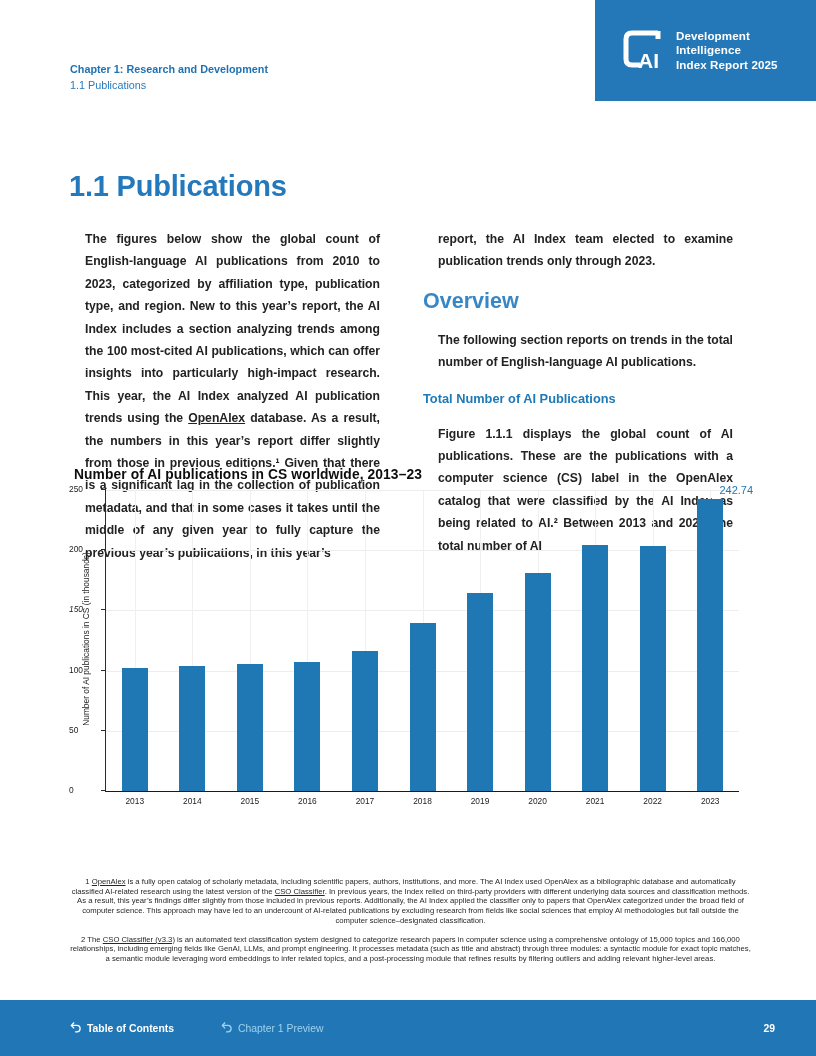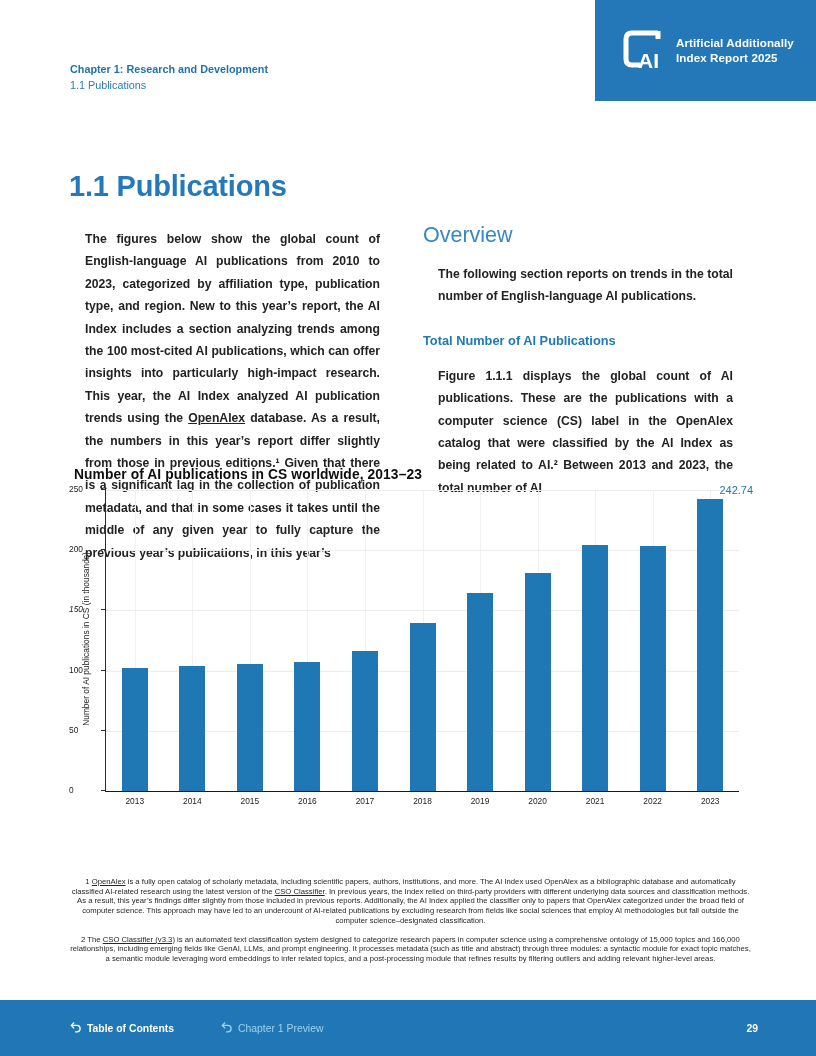--- a/index.html
+++ b/index.html
@@ -21,22 +21,22 @@
   }
   .logo-text { color:#fff; font-weight:bold; font-size:11.6px; line-height:14.6px; letter-spacing:0.1px; }
 
   
   .page-title { position:absolute; left:69px; top:170px; font-size:29px; font-weight:bold; color:#2478bc; letter-spacing:-0.2px; }
 
   
   .columns { position:absolute; left:70px; top:213px; width:678px; display:flex; gap:28px; }
   .col { width:325px; font-size:12.2px; line-height:22.4px; text-align:justify; color:#222; }
   .col p { margin:15px;font-weight:bold; }
-  .overview-h { font-size:21.5px; font-weight:400; color:#3787c7; margin:9px 0 3px 0; line-height:26px; }
-  .sub-h { font-size:12.8px; font-weight:bold; color:#1d79b8; margin:24px 0 4px 0; line-height:18px; }
+  .overview-h { font-size:21.5px; font-weight:700; color:#3787c7; margin:9px 0 3px 0; line-height:26px; }
+  .sub-h { font-size:12.8px; font-weight:bold; color:#1d79b8; margin:16px 0 4px 0; line-height:18px; }
   .body-link { text-decoration:underline; color:inherit; cursor:pointer; }
 
   
   .chart { position:absolute; left:74px; top:467px; width:664px; }
   .chart-title { font-size:13.8px; font-weight:bold; color:#0d0d0d; letter-spacing:0.1px; }
   .chart-source { font-size:7.8px; color:#3a3a3a; margin-top:3px; font-weight:500; }
   .plot-wrap { position:relative; margin-left:31px; margin-top:8px; width:633px; height:301px; }
   .plot { position:absolute; left:0; top:0; width:100%; height:100%;
           border-left:1.2px solid #2b2b2b; border-bottom:1.6px solid #1a1a1a; }
   .hgrid { position:absolute; left:0; right:0; height:1px; background:#efeced; }
@@ -50,21 +50,21 @@
             transform:rotate(-90deg); transform-origin:center; font-size:8.4px; color:#1c1c1c; }
   .figure-label { text-align:right; font-size:8.7px; font-weight:bold; color:#111; margin-top:23px; }
 
   
   .footnotes { position:absolute; left:70px; top:877px; width:681px; font-size:7.7px; line-height:9.7px; color:#272727;text-align:center; }
   .footnotes p { margin:0 0 9px 0; }
   .fn-link { text-decoration:underline; color:inherit; cursor:pointer; }
 
   
   .footer { position:absolute; left:0; bottom:0; width:816px; height:56px; background:#2176b5;
-            display:flex; align-items:center; box-sizing:border-box; padding:0 58px 0 70px; }
+            display:flex; align-items:center; box-sizing:border-box; padding:0 41px 0 70px; }
   .footer-item { display:flex; align-items:center; gap:6px; font-size:10.4px; font-weight:bold; color:#ffffff; cursor:pointer; }
   .footer-item.preview { margin-left:47px; color:#9fd2ee; font-weight:500; }
   .page-num { margin-left:auto; font-size:10.4px; font-weight:bold; color:#ffffff; }
 </style>
 </head>
 <body>
 
 <div class="page">
 
   <div class="chapter-head">
@@ -74,32 +74,33 @@
 
   <div class="logo-box">
     <span>
       <svg width="46" height="44" viewBox="0 0 46 44">
         <path d="M37 6 H11 Q5 6 5 12 V32 Q5 38 11 38 H19" fill="none" stroke="#ffffff" stroke-width="5"></path>
         <path d="M37 4 V12" stroke="#ffffff" stroke-width="5"></path>
         <text x="17" y="41" font-size="21" font-weight="bold" fill="#ffffff" font-family="Liberation Sans, sans-serif">AI</text>
       </svg>
     </span>
     <div class="logo-text">
-      <div>Artificial Additionally</div>
+      <div>Development Intelligence</div>
       <div>Index Report 2025</div>
     </div>
   </div>
 
   <div class="page-title">1.1 Publications</div>
 
   <div class="columns">
     <div class="col">
       <p><span>The figures below show the global count of English-language AI publications from 2010 to 2023, categorized by affiliation type, publication type, and region. New to this year’s report, the AI Index includes a section analyzing trends among the 100 most-cited AI publications, which can offer insights into particularly high-impact research. This year, the AI Index analyzed AI publication trends using the </span><a class="body-link">OpenAlex</a><span> database. As a result, the numbers in this year’s report differ slightly from those in previous editions.¹ Given that there is a significant lag in the collection of publication metadata, and that in some cases it takes until the middle of any given year to fully capture the previous year’s publications, in this year’s</span></p>
     </div>
     <div class="col">
+      <p>report, the AI Index team elected to examine publication trends only through 2023.</p>
       <div class="overview-h">Overview</div>
       <p>The following section reports on trends in the total number of English-language AI publications.</p>
       <div class="sub-h">Total Number of AI Publications</div>
       <p>Figure 1.1.1 displays the global count of AI publications. These are the publications with a computer science (CS) label in the OpenAlex catalog that were classified by the AI Index as being related to AI.² Between 2013 and 2023, the total number of AI</p>
     </div>
   </div>
 
   <div class="chart">
     <div class="chart-title">Number of AI publications in CS worldwide, 2013–23</div>
     <div class="plot-wrap">

